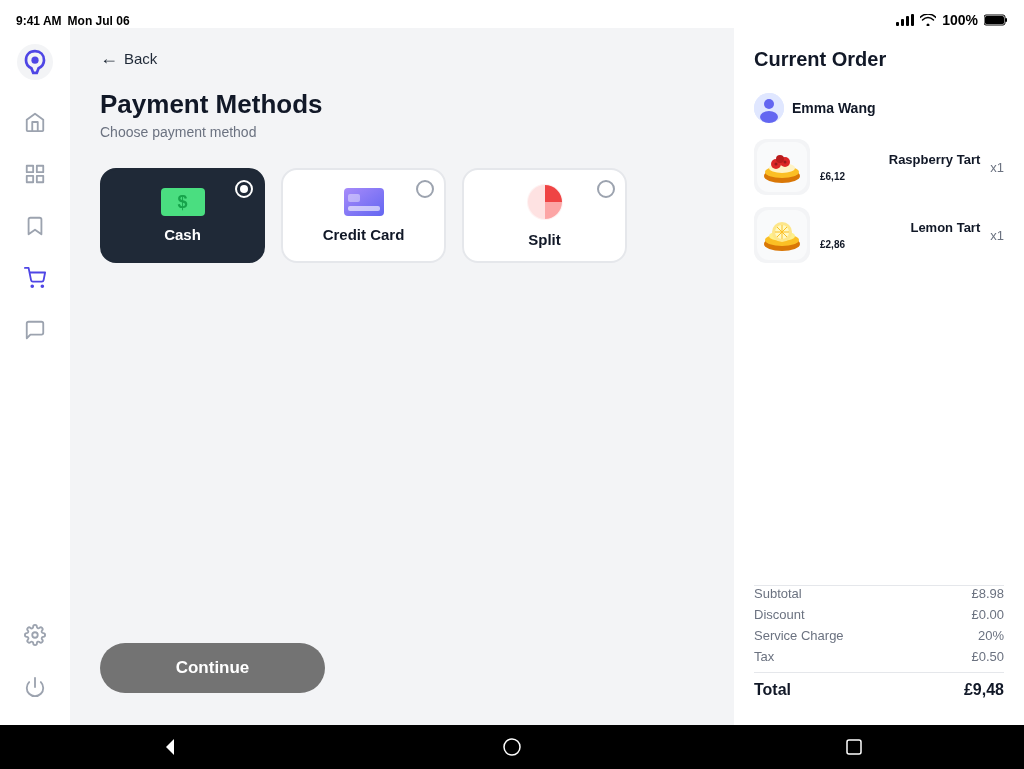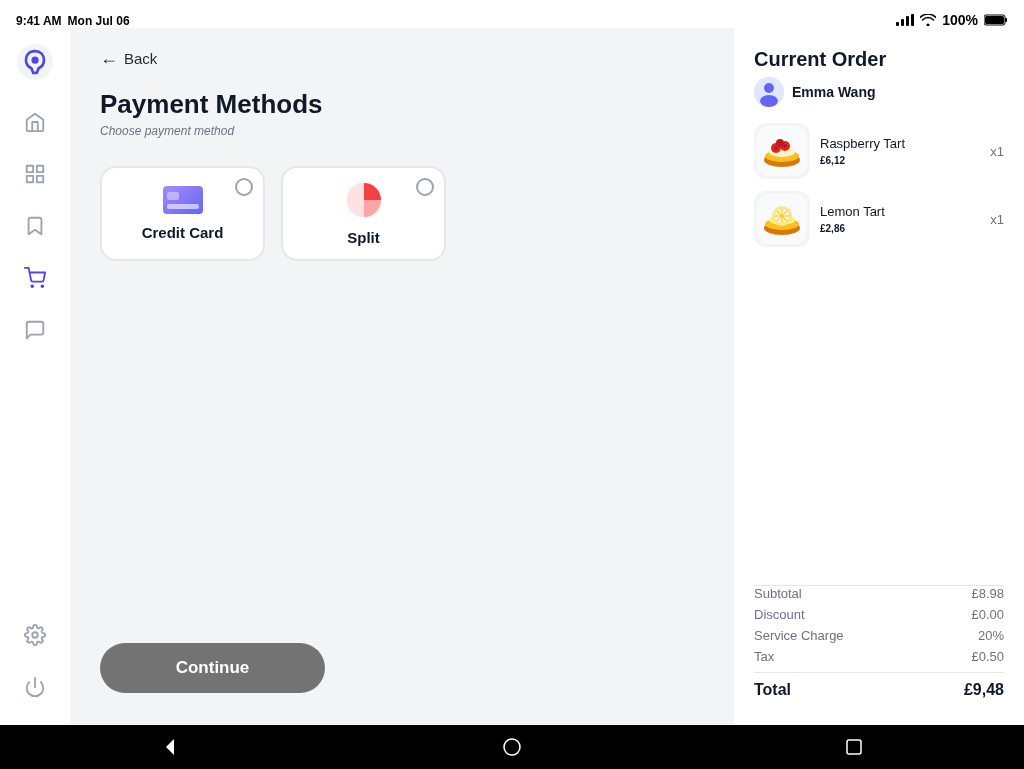--- a/index.html
+++ b/index.html
@@ -98,24 +98,23 @@
       font-size: 18px;
     }
 
     .page-title {
       font-size: 26px;
       font-weight: 700;
       color: #111827;
       margin-bottom: 4px;
     }
     .page-subtitle {
-      font-size: 12px;
+      font-size: 14px;
       color: #6b7280;
       margin-bottom: 28px;
-      font-style: italic;
     }
 
     
     .payment-methods {
       display: flex;
       gap: 16px;
       flex-wrap: wrap;
     }
 
     .payment-card {
@@ -212,21 +211,21 @@
       background: #fff;
       border-radius: 0;
       padding: 20px;
       display: flex;
       flex-direction: column;
     }
     .order-title {
       font-size: 20px;
       font-weight: 700;
       color: #111827;
-      margin-bottom: 6px;
+      margin-bottom: 22px;
     }
     .customer-row {
       display: flex;
       align-items: center;
       gap: 8px;
       margin-bottom: 16px;
     }
     .customer-avatar {
       width: 30px;
       height: 30px;
@@ -262,23 +261,24 @@
       display: flex;
       align-items: center;
       justify-content: center;
       font-size: 28px;
     }
     .item-details {
       flex: 1;
     }
     .item-name {
       font-size: 13px;
-      font-weight: 400;
+      font-weight: 700;
       color: #111827;
       margin-bottom: 4px;
+      text-align: right;
     }
     .item-price {
       font-size: 10px;
       font-weight: 700;
       color: #111827;
     }
     .item-qty {
       font-size: 13px;
       color: #6b7280;
       font-weight: 500;
@@ -420,20 +420,25 @@
     <div class="back-button">
       <span class="back-arrow">←</span>
       <span>Back</span>
     </div>
 
     <h1 class="page-title">Payment Methods</h1>
     <p class="page-subtitle">Choose payment method</p>
 
     <div class="payment-methods">
 
+      <div class="payment-card selected">
+        <div class="radio-indicator checked"></div>
+        <div class="cash-icon"></div>
+        <span class="payment-card-label">Cash</span>
+      </div>
 
       <div class="payment-card">
         <div class="radio-indicator"></div>
 
         <svg width="40" height="28" viewBox="0 0 40 28">
           <rect width="40" height="28" rx="4" fill="url(#cg)"></rect>
           <defs>
             <linearGradient id="cg" x1="0" y1="0" x2="1" y2="1">
               <stop offset="0%" stop-color="#a78bfa"></stop>
               <stop offset="100%" stop-color="#6366f1"></stop>

